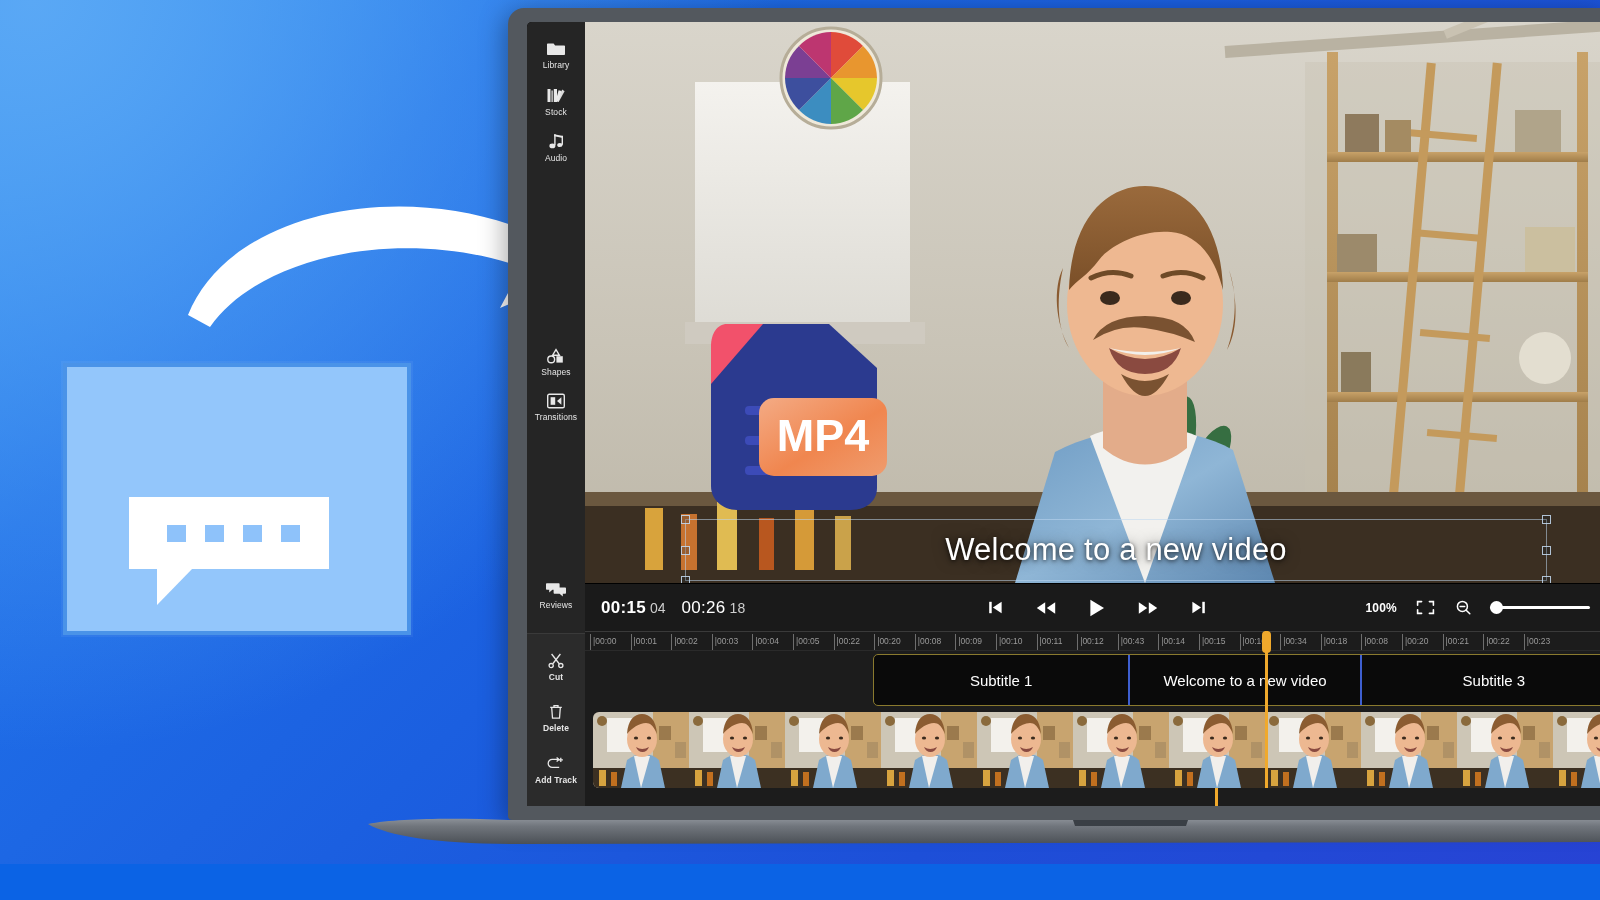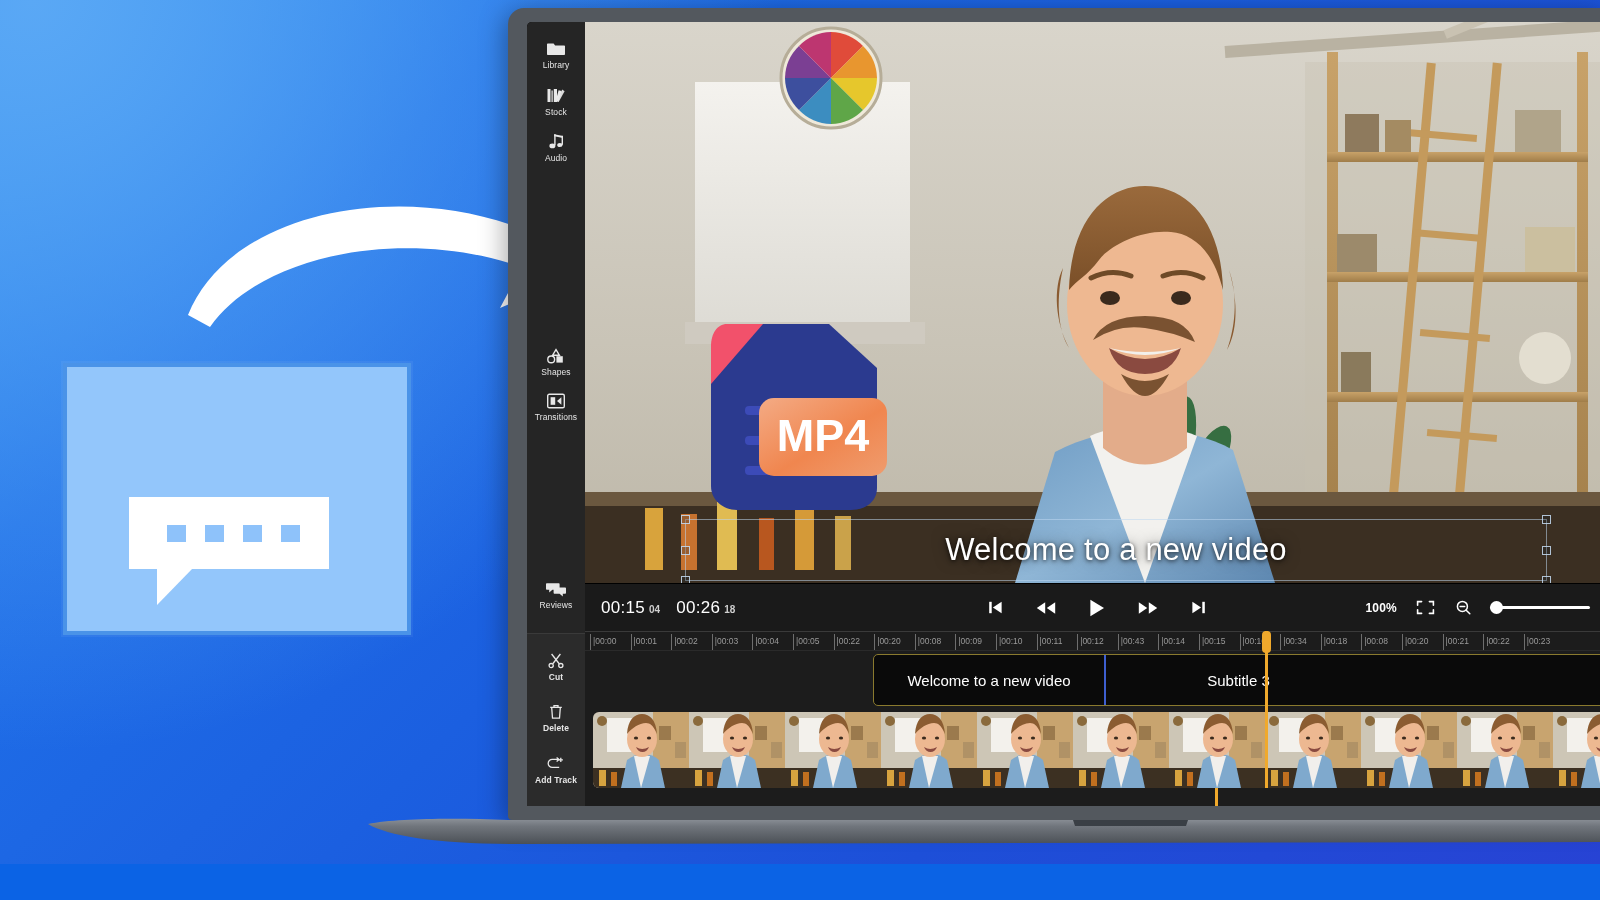--- a/index.html
+++ b/index.html
@@ -151,22 +151,22 @@
   #transport {
     height: 48px; flex: 0 0 48px;
     background: #1a1a1a;
     display: flex; align-items: center;
     padding: 0 18px 0 16px;
     position: relative;
     border-top: 1px solid #000;
   }
   #tc-group { display: flex; align-items: baseline; gap: 16px; }
   .tc { display: flex; align-items: baseline; gap: 4px; color: #ffffff; }
-  .tc .tc-main { font-size: 17px; font-weight: normal; letter-spacing: .3px; }
-  .tc .tc-frames { font-size: 10px; color: #cfcfcf; font-weight: bold; }
+  .tc .tc-main { font-size: 17px; font-weight: bold; letter-spacing: .3px; }
+  .tc .tc-frames { font-size: 14px; color: #cfcfcf; }
   #tc-total .tc-main { font-weight: normal; }
   #transport-center {
     position: absolute; left: 0; right: 0;
     display: flex; align-items: center; justify-content: center; gap: 29px;
     pointer-events: none;
   }
   #transport-center > * { pointer-events: auto; }
   .tbtn { background: none; border: 0; cursor: pointer; line-height: 0; padding: 2px; }
   #transport-right {
     margin-left: auto; display: flex; align-items: center; gap: 17px; z-index: 2;
@@ -673,20 +673,23 @@
                 <i></i>
                 <span>|00:22</span>
               </div>
               <div class="tick" style="left: 938.8px;">
                 <i></i>
                 <span>|00:23</span>
               </div>
             </div>
           <div id="sub-track">
             <div id="sub-clip" style="left: 288px; width: 754px; border-color: rgb(138, 122, 46);">
+                <div class="sub-seg" style="width: 257px; border-right-color: rgb(62, 95, 208);">
+                  <span>Subtitle 1</span>
+                </div>
                 <div class="sub-seg" style="width: 232px; border-right-color: rgb(62, 95, 208);">
                   <span>Welcome to a new video</span>
                 </div>
                 <div class="sub-seg" style="width: 265px; border-right-color: rgb(62, 95, 208);">
                   <span>Subtitle 3</span>
                 </div>
               </div>
           </div>
           <div id="film-track">
             <div id="film-clip" style="width: 1056px;">

